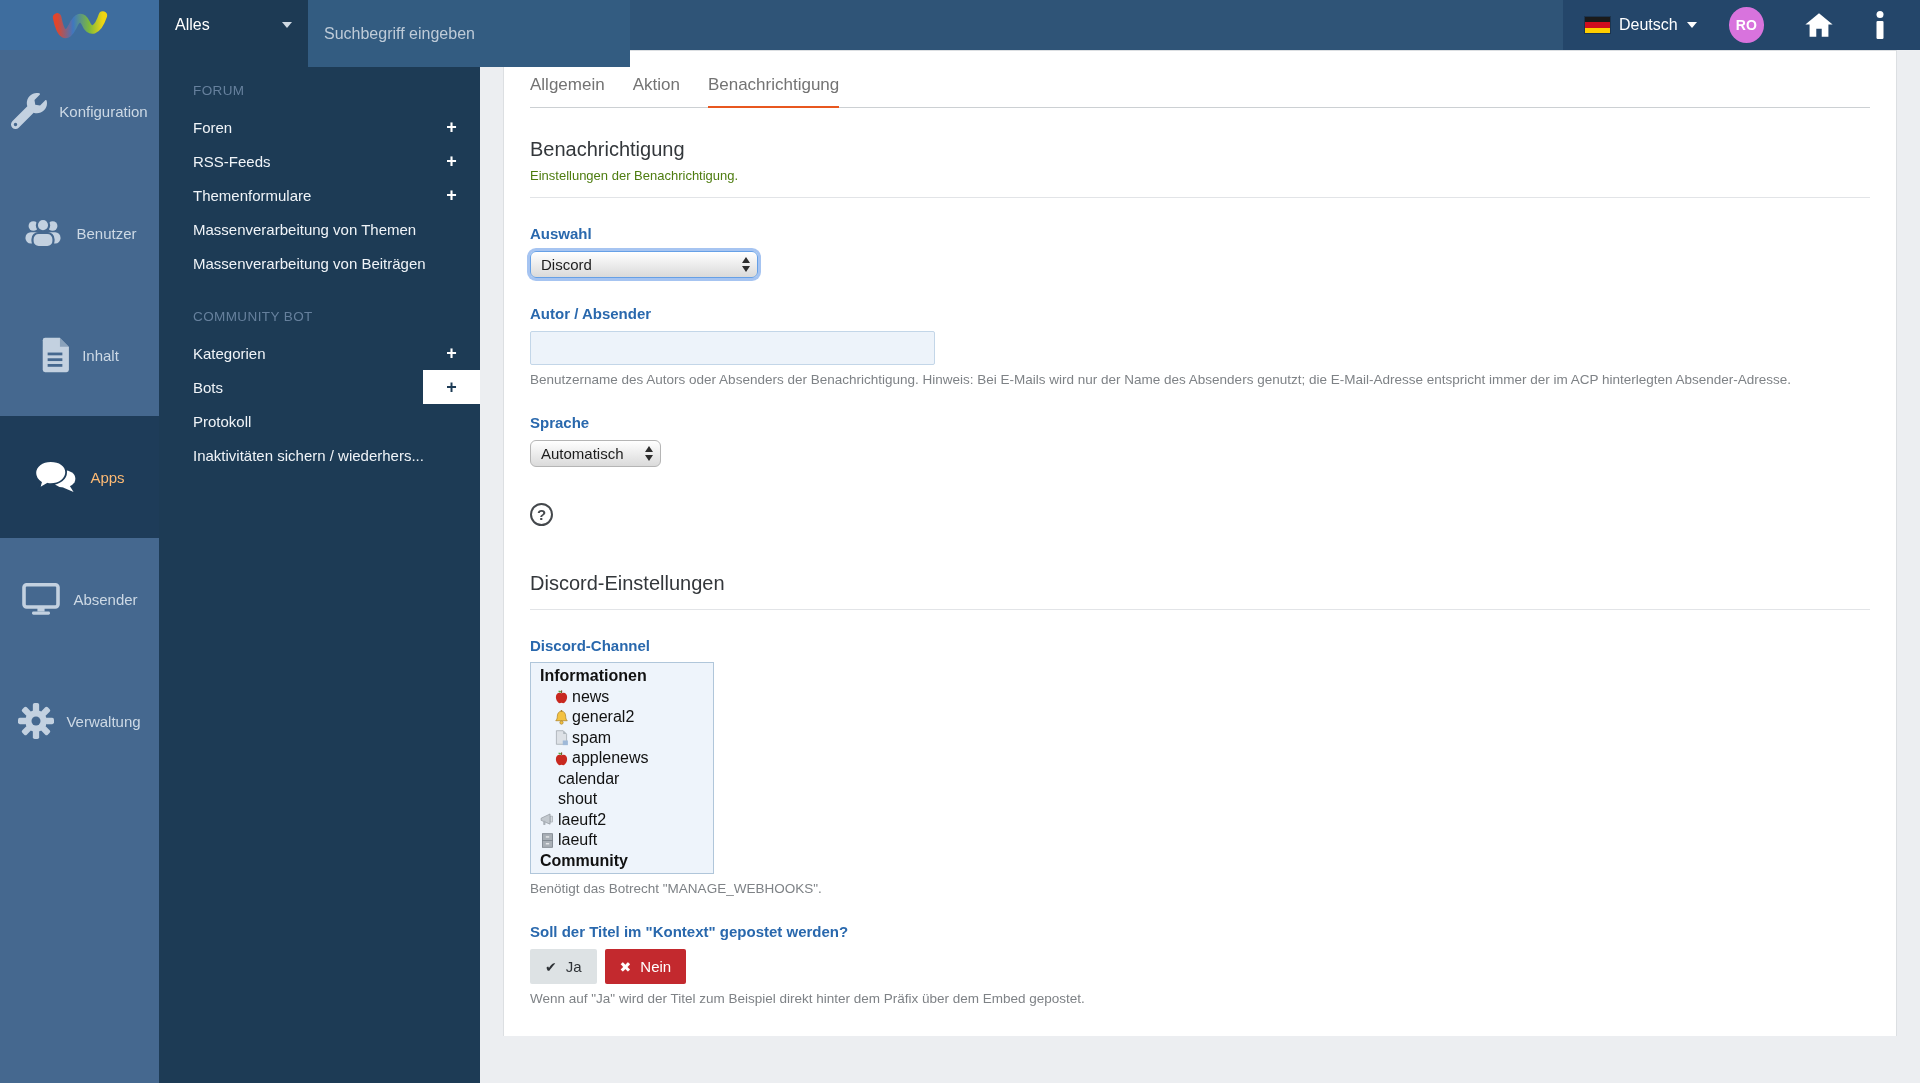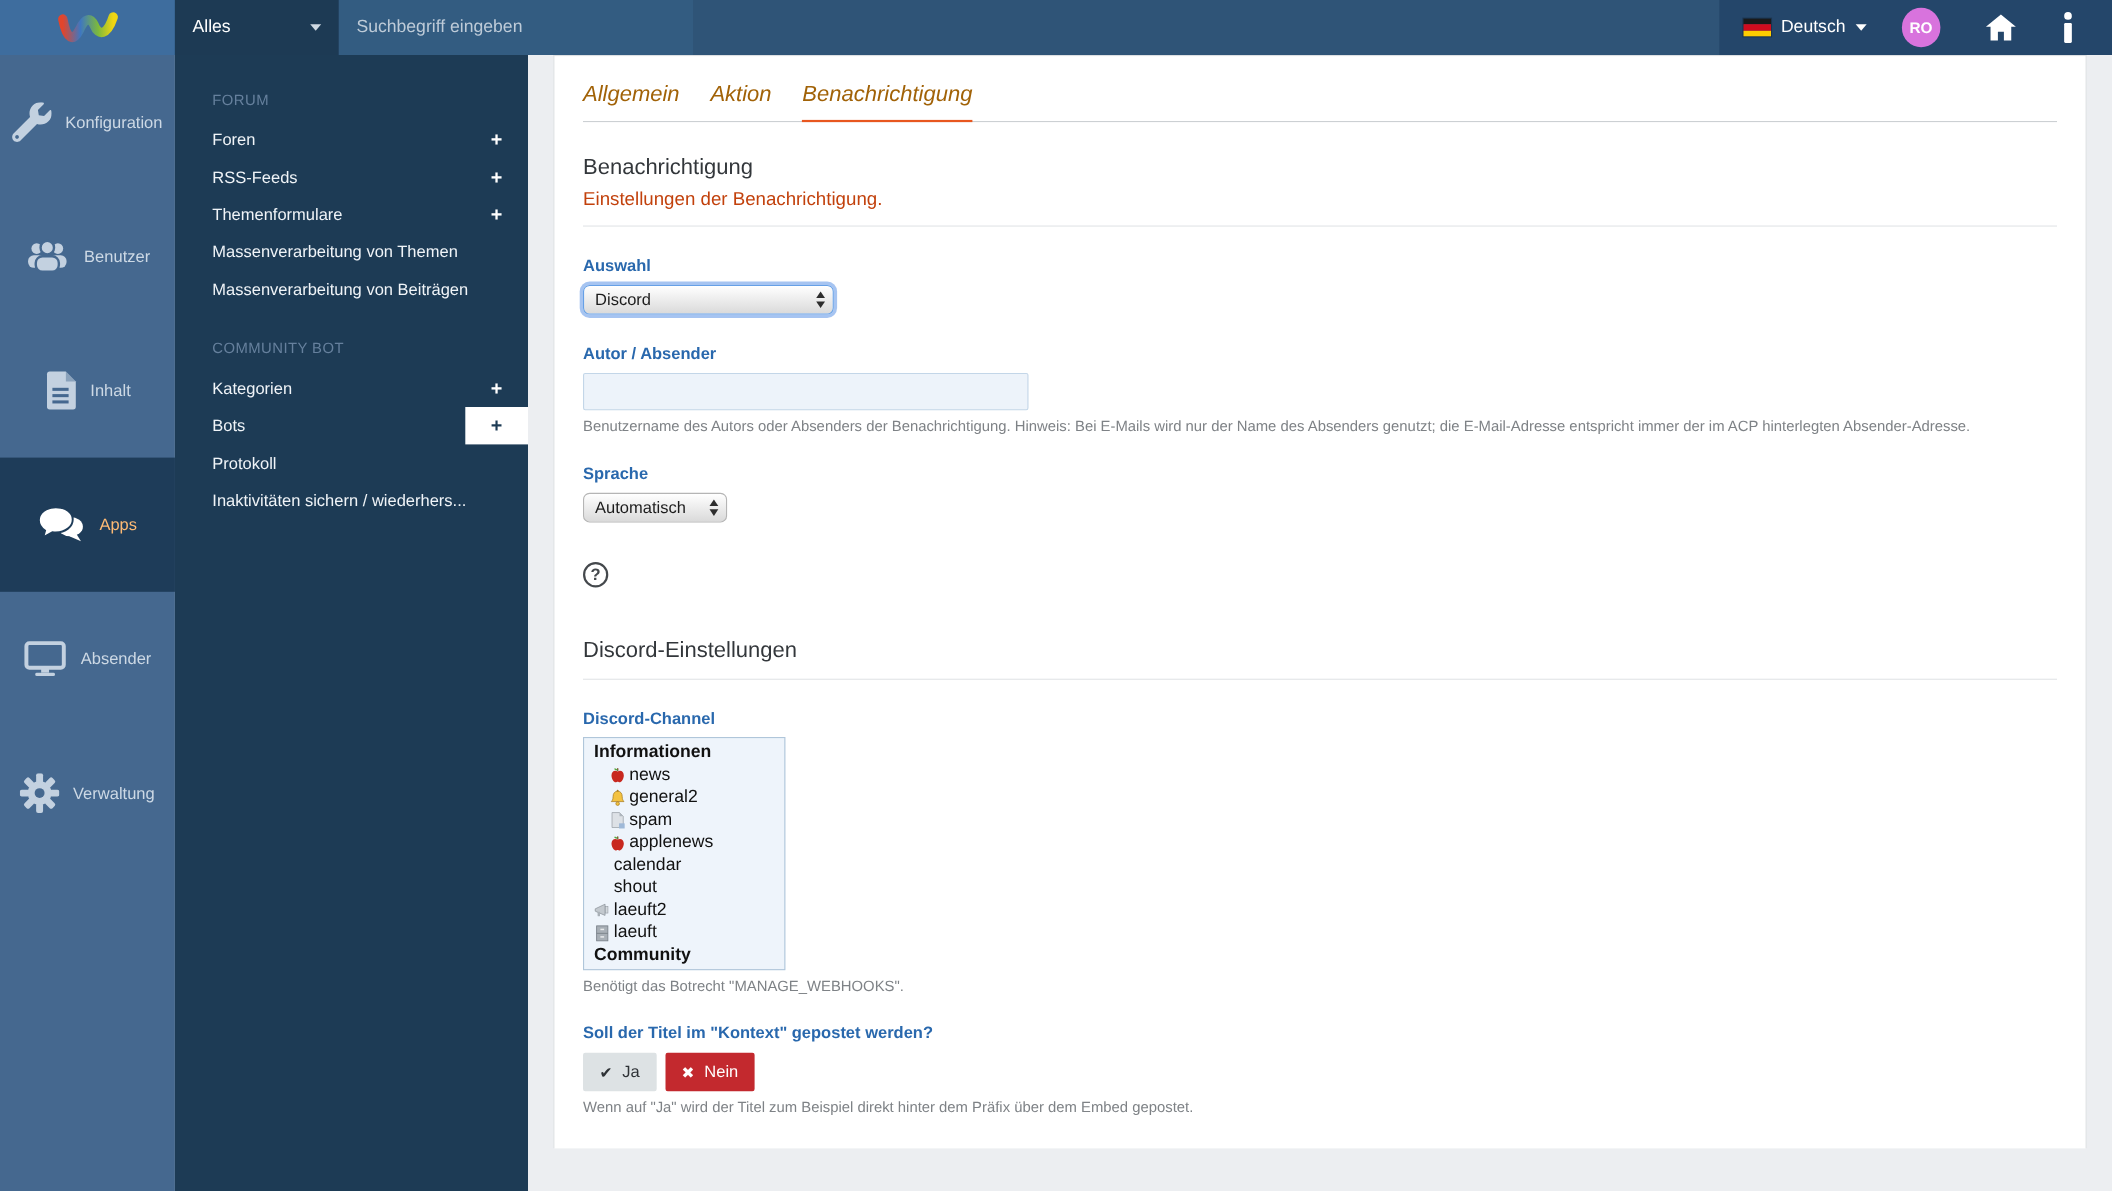--- a/index.html
+++ b/index.html
@@ -6,21 +6,21 @@
   html,body { width:1920px; height:1083px; overflow:hidden; }
   body {
     font-family: "Liberation Sans", sans-serif;
     background:#eceef1; position:relative; color:#333;
   }
   
   .topbar { position:absolute; top:0; left:0; width:1920px; height:50px; background:#2f5477; display:flex; z-index:10; }
   .logo-box { width:159px; height:50px; background:#3e6d9e; display:flex; align-items:center; justify-content:center; flex:none; }
   .scope-box { width:149px; height:50px; background:#1d3a54; color:#fff; display:flex; align-items:center; justify-content:space-between; padding:0 16px; font-size:16px; flex:none; cursor:pointer; }
   .caret-down { width:0; height:0; border-left:5px solid transparent; border-right:5px solid transparent; border-top:6px solid #cfd9e3; }
-  .search-input { width:322px; height:50px; background:#335c81; border:none; outline:none; color:#fff; padding:0 16px; font-size:16px; font-family:"Liberation Sans",sans-serif; flex:none; }
+  .search-input { width:322px; height:67px; background:#335c81; border:none; outline:none; color:#fff; padding:0 16px; font-size:16px; font-family:"Liberation Sans",sans-serif; flex:none; }
   .search-input::placeholder { color:#becbd8; }
   .topbar-spacer { flex:1; }
   .topbar-right { width:357px; height:50px; background:#24466a; display:flex; align-items:center; padding:0 34px 0 22px; flex:none; }
   .lang-group { display:flex; align-items:center; gap:9px; cursor:pointer; }
   .flag-de { width:25px; height:16px; display:flex; flex-direction:column; box-shadow:0 0 0 1px rgba(0,0,0,.25); }
   .flag-de div { flex:1; }
   .flag-black{background:#1a1a1a;} .flag-red{background:#d00c1e;} .flag-gold{background:#ffce00;}
   .lang-label { color:#fff; font-size:16px; }
   .avatar { width:36px; height:36px; border-radius:50%; background:#d873dd; color:#fff; font-size:14px; font-weight:bold; display:flex; align-items:center; justify-content:center; margin-left:32px; cursor:pointer; }
   .tb-icon { margin-left:40px; display:flex; align-items:center; cursor:pointer; }
@@ -37,24 +37,24 @@
   .submenu-item { height:34px; display:flex; align-items:center; padding-left:34px; color:#f0f4f8; font-size:15px; cursor:pointer; }
   .submenu-add { margin-left:auto; width:57px; height:34px; display:flex; align-items:center; justify-content:center; color:#fff; font-size:18px; font-weight:bold; cursor:pointer; }
   .submenu-add.highlight { background:#ffffff; color:#1d3b55; }
   
   .content { position:absolute; top:50px; left:480px; right:0; bottom:0; background:#eceef1; padding:0 23px; overflow:hidden; }
   .page-header { height:118px; display:flex; align-items:center; justify-content:space-between; padding-top:6px; }
   .page-title { font-size:34px; font-weight:400; color:#43474b; }
   .bots-btn { background:#d4dbde; border:none; border-radius:3px; height:42px; padding:0 18px; font-size:15px; color:#36393c; display:flex; align-items:center; gap:9px; cursor:pointer; font-family:"Liberation Sans",sans-serif; }
   .card { background:#fff; border:1px solid #dcdfe2; border-bottom:none; min-height:920px; padding:0 26px 30px; }
   .tabs { display:flex; gap:28px; padding-top:24px; border-bottom:1px solid #ccd0d3; }
-  .tab { font-size:20px; color:#a16207; padding-bottom:12px; position:relative; cursor:pointer;font-style:italic; }
+  .tab { font-size:17px; color:#737373; padding-bottom:12px; position:relative; cursor:pointer; }
   .tab.active::after { content:""; position:absolute; left:0; right:0; bottom:-1px; height:2px; background:#e8571f; }
   .section-heading { margin-top:30px; font-size:20px; font-weight:500; color:#33373b; }
-  .section-desc { margin-top:7px; font-size:17px; color:#c2410c; }
+  .section-desc { margin-top:7px; font-size:13px; color:#4d7c0f; }
   .section-divider { margin-top:14px; border-bottom:1px solid #e2e4e7; }
   .field-label { display:block; margin-top:27px; color:#2968ad; font-size:15px; font-weight:bold; cursor:pointer; }
   .mac-select { display:inline-flex; align-items:center; justify-content:space-between; height:27px; border-radius:6px; border:1px solid #b5b5b5; background:linear-gradient(#ffffff,#dadada); padding:0 7px 0 10px; font-size:15px; color:#1c1c1c; margin-top:9px; cursor:pointer; }
   .mac-select.focused { border-color:#66a0e6; box-shadow:0 0 0 3px rgba(92,148,230,.55); }
   .spinners { display:flex; flex-direction:column; gap:3px; margin-left:10px; }
   .tri-up { width:0;height:0;border-left:4px solid transparent;border-right:4px solid transparent;border-bottom:6px solid #2d2d2d; }
   .tri-down { width:0;height:0;border-left:4px solid transparent;border-right:4px solid transparent;border-top:6px solid #2d2d2d; }
   .text-input { display:block; margin-top:9px; width:405px; height:34px; background:#edf3fa; border:1px solid #c3d6e8; border-radius:2px; padding:0 8px; font-size:15px; font-family:"Liberation Sans",sans-serif; outline:none; }
   .help-text { margin-top:7px; font-size:13.5px; color:#7e8286; }
   .inline-row { display:flex; gap:27px;flex-direction:column; }

